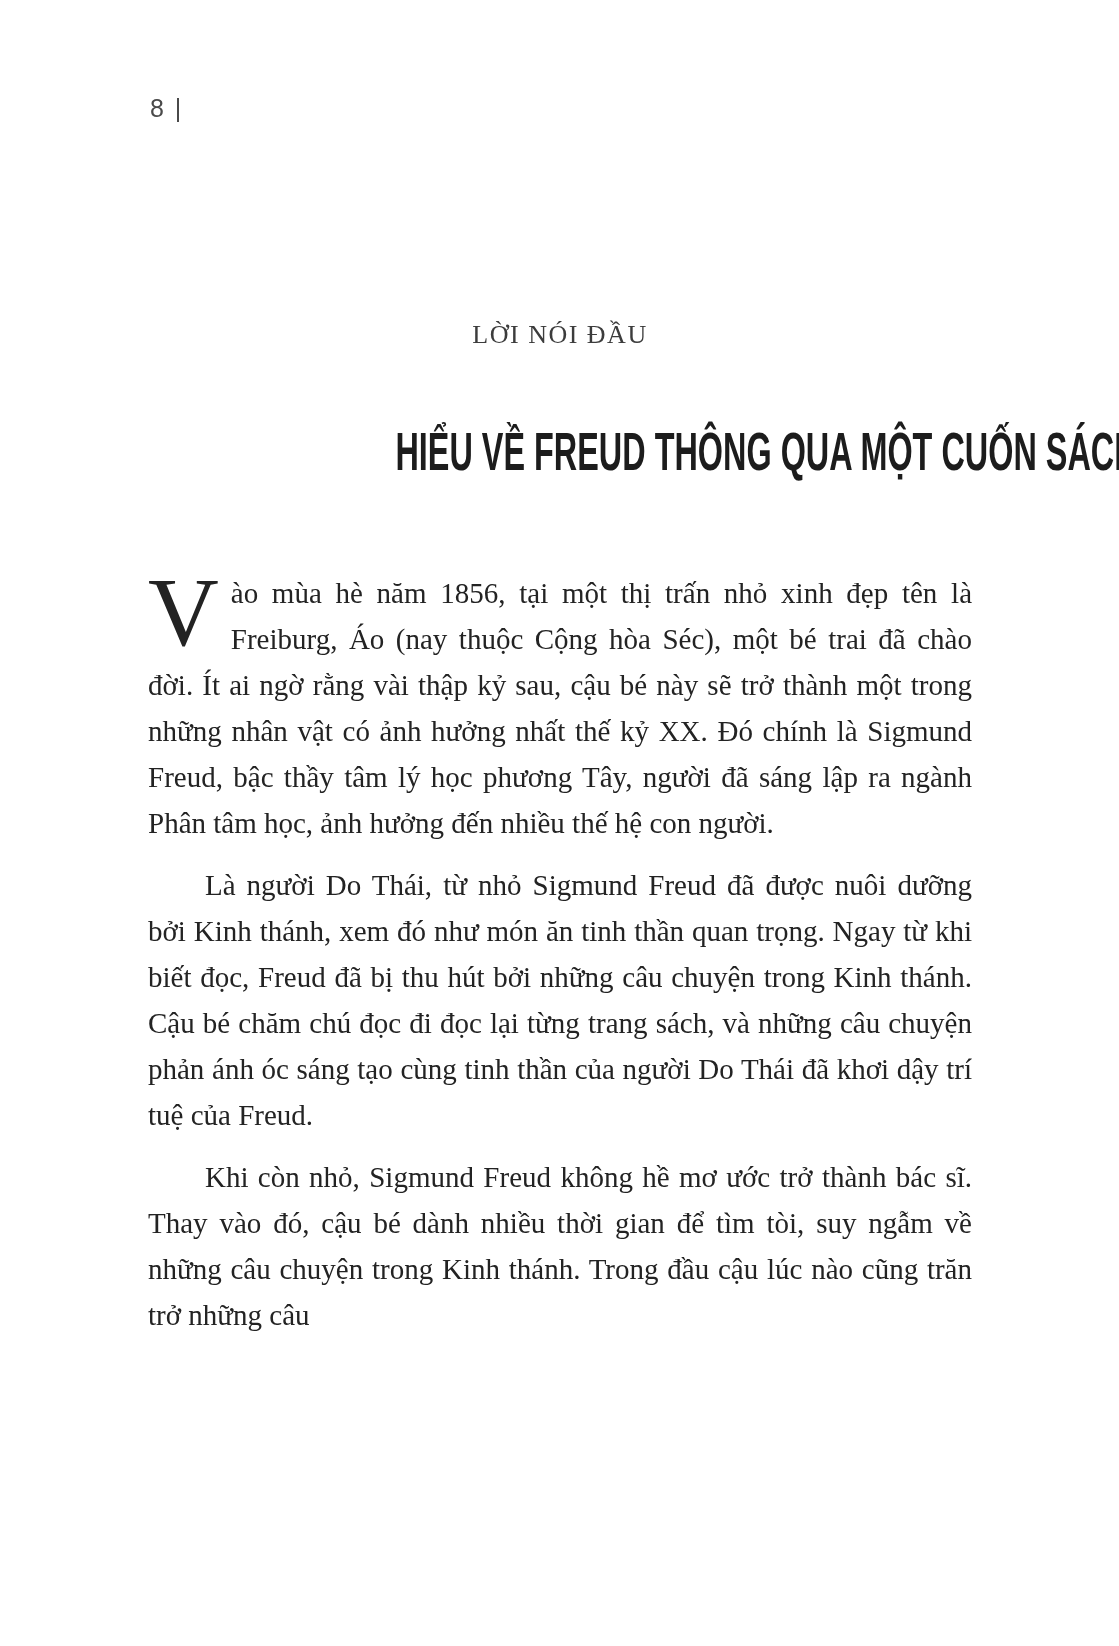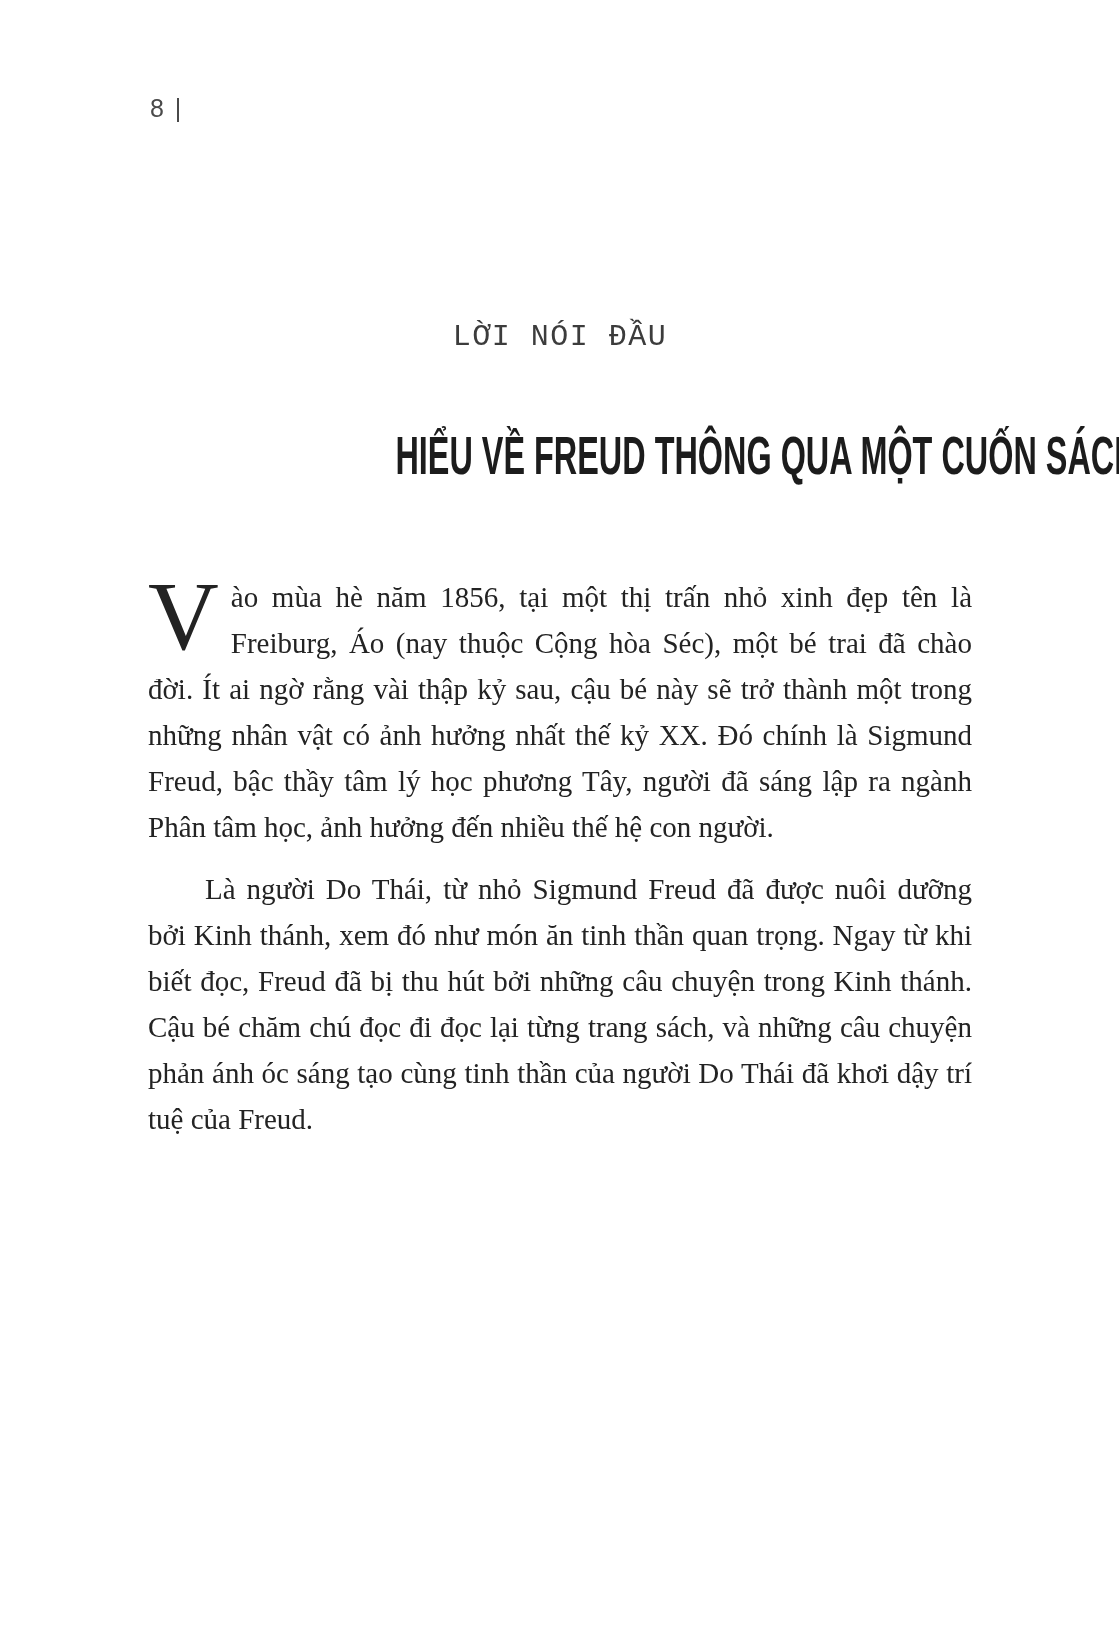--- a/index.html
+++ b/index.html
@@ -26,22 +26,22 @@
     letter-spacing: 2px;
   }
   .content {
     position: absolute;
     left: 148px;
     top: 320px;
     width: 824px;
   }
   .preface-label {
     text-align: center;
-    font-family: Liberation Mono, monospace;
-    font-size: 30px;
+    font-family: Liberation Serif, serif;
+    font-size: 26px;
     font-weight: 500;
     letter-spacing: 1.5px;
     color: #3c3c3c;
   }
   .title-wrap {
     margin-top: 70px;
     text-align: center;
     white-space: nowrap;
   }
   .title {
@@ -92,18 +92,19 @@
     </div>
 
     <div class="body-text">
 
       <p>
         <span class="dropcap">V</span><span>ào mùa hè năm 1856, tại một thị trấn nhỏ xinh đẹp tên là Freiburg, Áo (nay thuộc Cộng hòa Séc), một bé trai đã chào đời. Ít ai ngờ rằng vài thập kỷ sau, cậu bé này sẽ trở thành một trong những nhân vật có ảnh hưởng nhất thế kỷ XX. Đó chính là Sigmund Freud, bậc thầy tâm lý học phương Tây, người đã sáng lập ra ngành Phân tâm học, ảnh hưởng đến nhiều thế hệ con người.</span>
       </p>
 
       <p class="para-indent">Là người Do Thái, từ nhỏ Sigmund Freud đã được nuôi dưỡng bởi Kinh thánh, xem đó như món ăn tinh thần quan trọng. Ngay từ khi biết đọc, Freud đã bị thu hút bởi những câu chuyện trong Kinh thánh. Cậu bé chăm chú đọc đi đọc lại từng trang sách, và những câu chuyện phản ánh óc sáng tạo cùng tinh thần của người Do Thái đã khơi dậy trí tuệ của Freud.</p>
 
+      <p class="para-indent">Khi còn nhỏ, Sigmund Freud không hề mơ ước trở thành bác sĩ. Thay vào đó, cậu bé dành nhiều thời gian để tìm tòi, suy ngẫm về những câu chuyện trong Kinh thánh. Trong đầu cậu lúc nào cũng trăn trở những câu</p>
 
     </div>
 
   </div>
 
 </div>
 
 </body></html>

